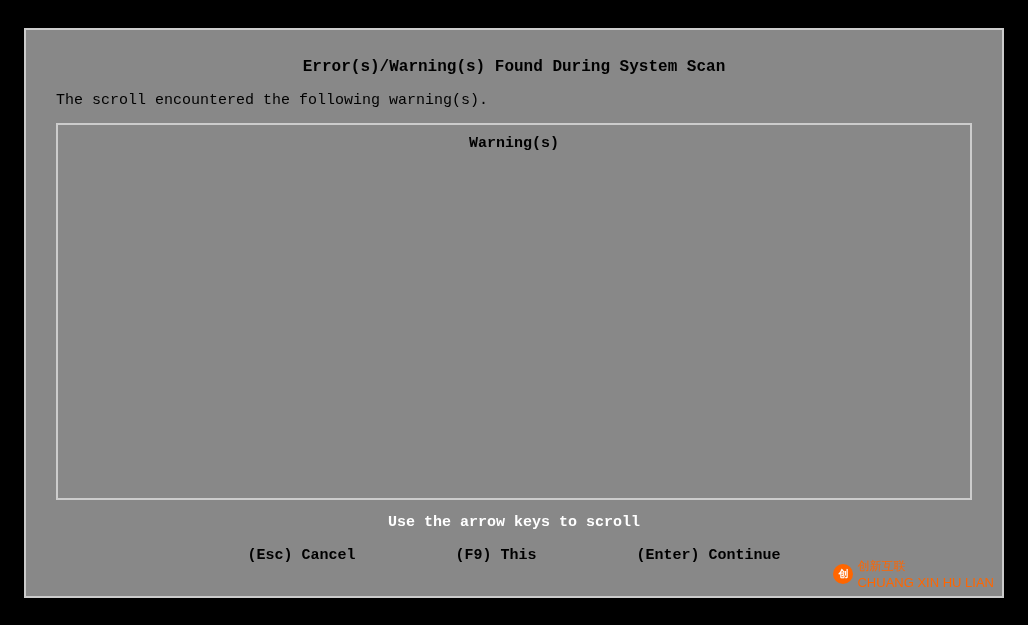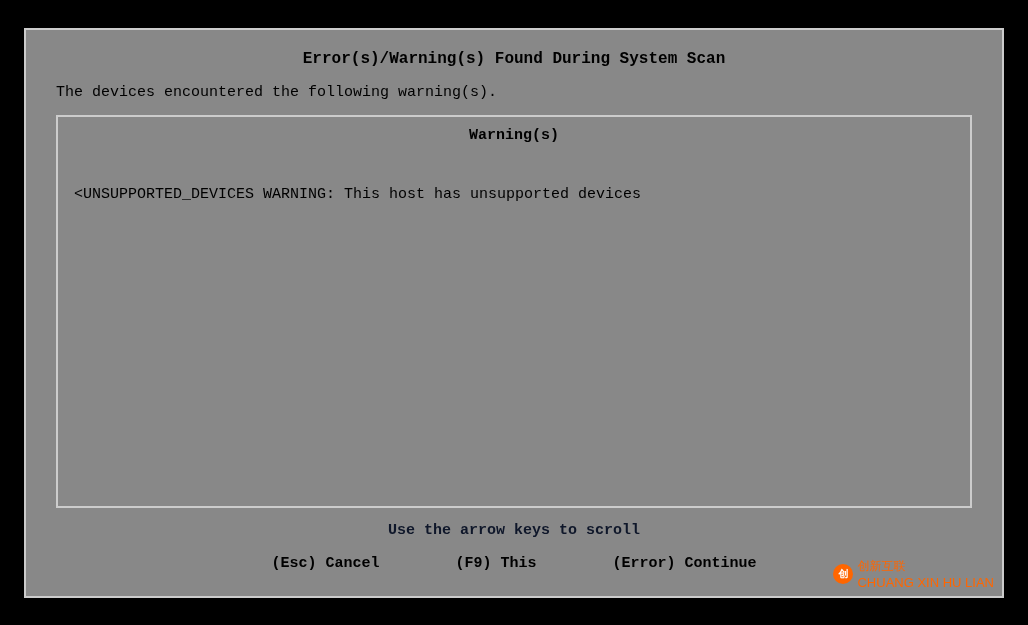--- a/index.html
+++ b/index.html
@@ -19,21 +19,21 @@
       overflow: hidden;
     }
 
     .outer-container {
       width: 980px;
       height: 570px;
       background-color: #888888;
       border: 2px solid #cccccc;
       display: flex;
       flex-direction: column;
-      padding: 20px 30px;
+      padding: 28px 30px;
       position: relative;
     }
 
     .dialog-title {
       text-align: center;
       color: #000000;
       font-size: 16px;
       font-weight: bold;
       font-family: 'Courier New', Courier, monospace;
       margin-bottom: 16px;
@@ -46,21 +46,20 @@
       margin-bottom: 14px;
     }
 
     .warning-box {
       border: 2px solid #cccccc;
       background-color: #888888;
       flex: 1;
       display: flex;
       flex-direction: column;
       margin-bottom: 14px;
-      gap: 20px;
     }
 
     .warning-box-title {
       text-align: center;
       color: #000000;
       font-size: 15px;
       font-family: 'Courier New', Courier, monospace;
       padding: 10px;
       font-weight: bold;
     }
@@ -69,31 +68,31 @@
       padding: 10px 16px;
       color: #000000;
       font-size: 15px;
       font-family: 'Courier New', Courier, monospace;
       line-height: 1.5;
       flex: 1;
     }
 
     .scroll-hint {
       text-align: center;
-      color: #0f172a;
+      color: #ffffff;
       font-size: 15px;
       font-family: 'Courier New', Courier, monospace;
       margin-bottom: 12px;
       font-weight: bold;
     }
 
     .button-row {
       display: flex;
       justify-content: center;
-      gap: 60px;
+      gap: 84px;
       align-items: center;
     }
 
     .btn {
       color: #000000;
       font-size: 15px;
       font-family: 'Courier New', Courier, monospace;
       background: none;
       border: none;
       cursor: pointer;
@@ -125,35 +124,34 @@
       font-size: 10px;
       font-weight: bold;
     }
   </style>
 </head>
 <body>
 
 <div class="outer-container">
   <div class="dialog-title">Error(s)/Warning(s) Found During System Scan</div>
 
-  <div class="intro-text">The devices encountered the following warning(s).</div>
+  <div class="intro-text">The scroll encountered the following warning(s).</div>
 
   <div class="warning-box">
     <div class="warning-box-title">Warning(s)</div>
     <div class="warning-box-content">
-      <div>&lt;UNSUPPORTED_DEVICES WARNING: This host has unsupported devices</div>
     </div>
   </div>
 
   <div class="scroll-hint">Use the arrow keys to scroll</div>
 
   <div class="button-row">
     <button class="btn">(Esc) Cancel</button>
     <button class="btn">(F9) This</button>
-    <button class="btn">(Error) Continue</button>
+    <button class="btn">(Enter) Continue</button>
   </div>
 
   <div class="watermark">
     <div class="watermark-icon">创</div>
     <div>
       <div>创新互联</div>
       <div style="font-size:13px;">CHUANG XIN HU LIAN</div>
     </div>
   </div>
 </div>

